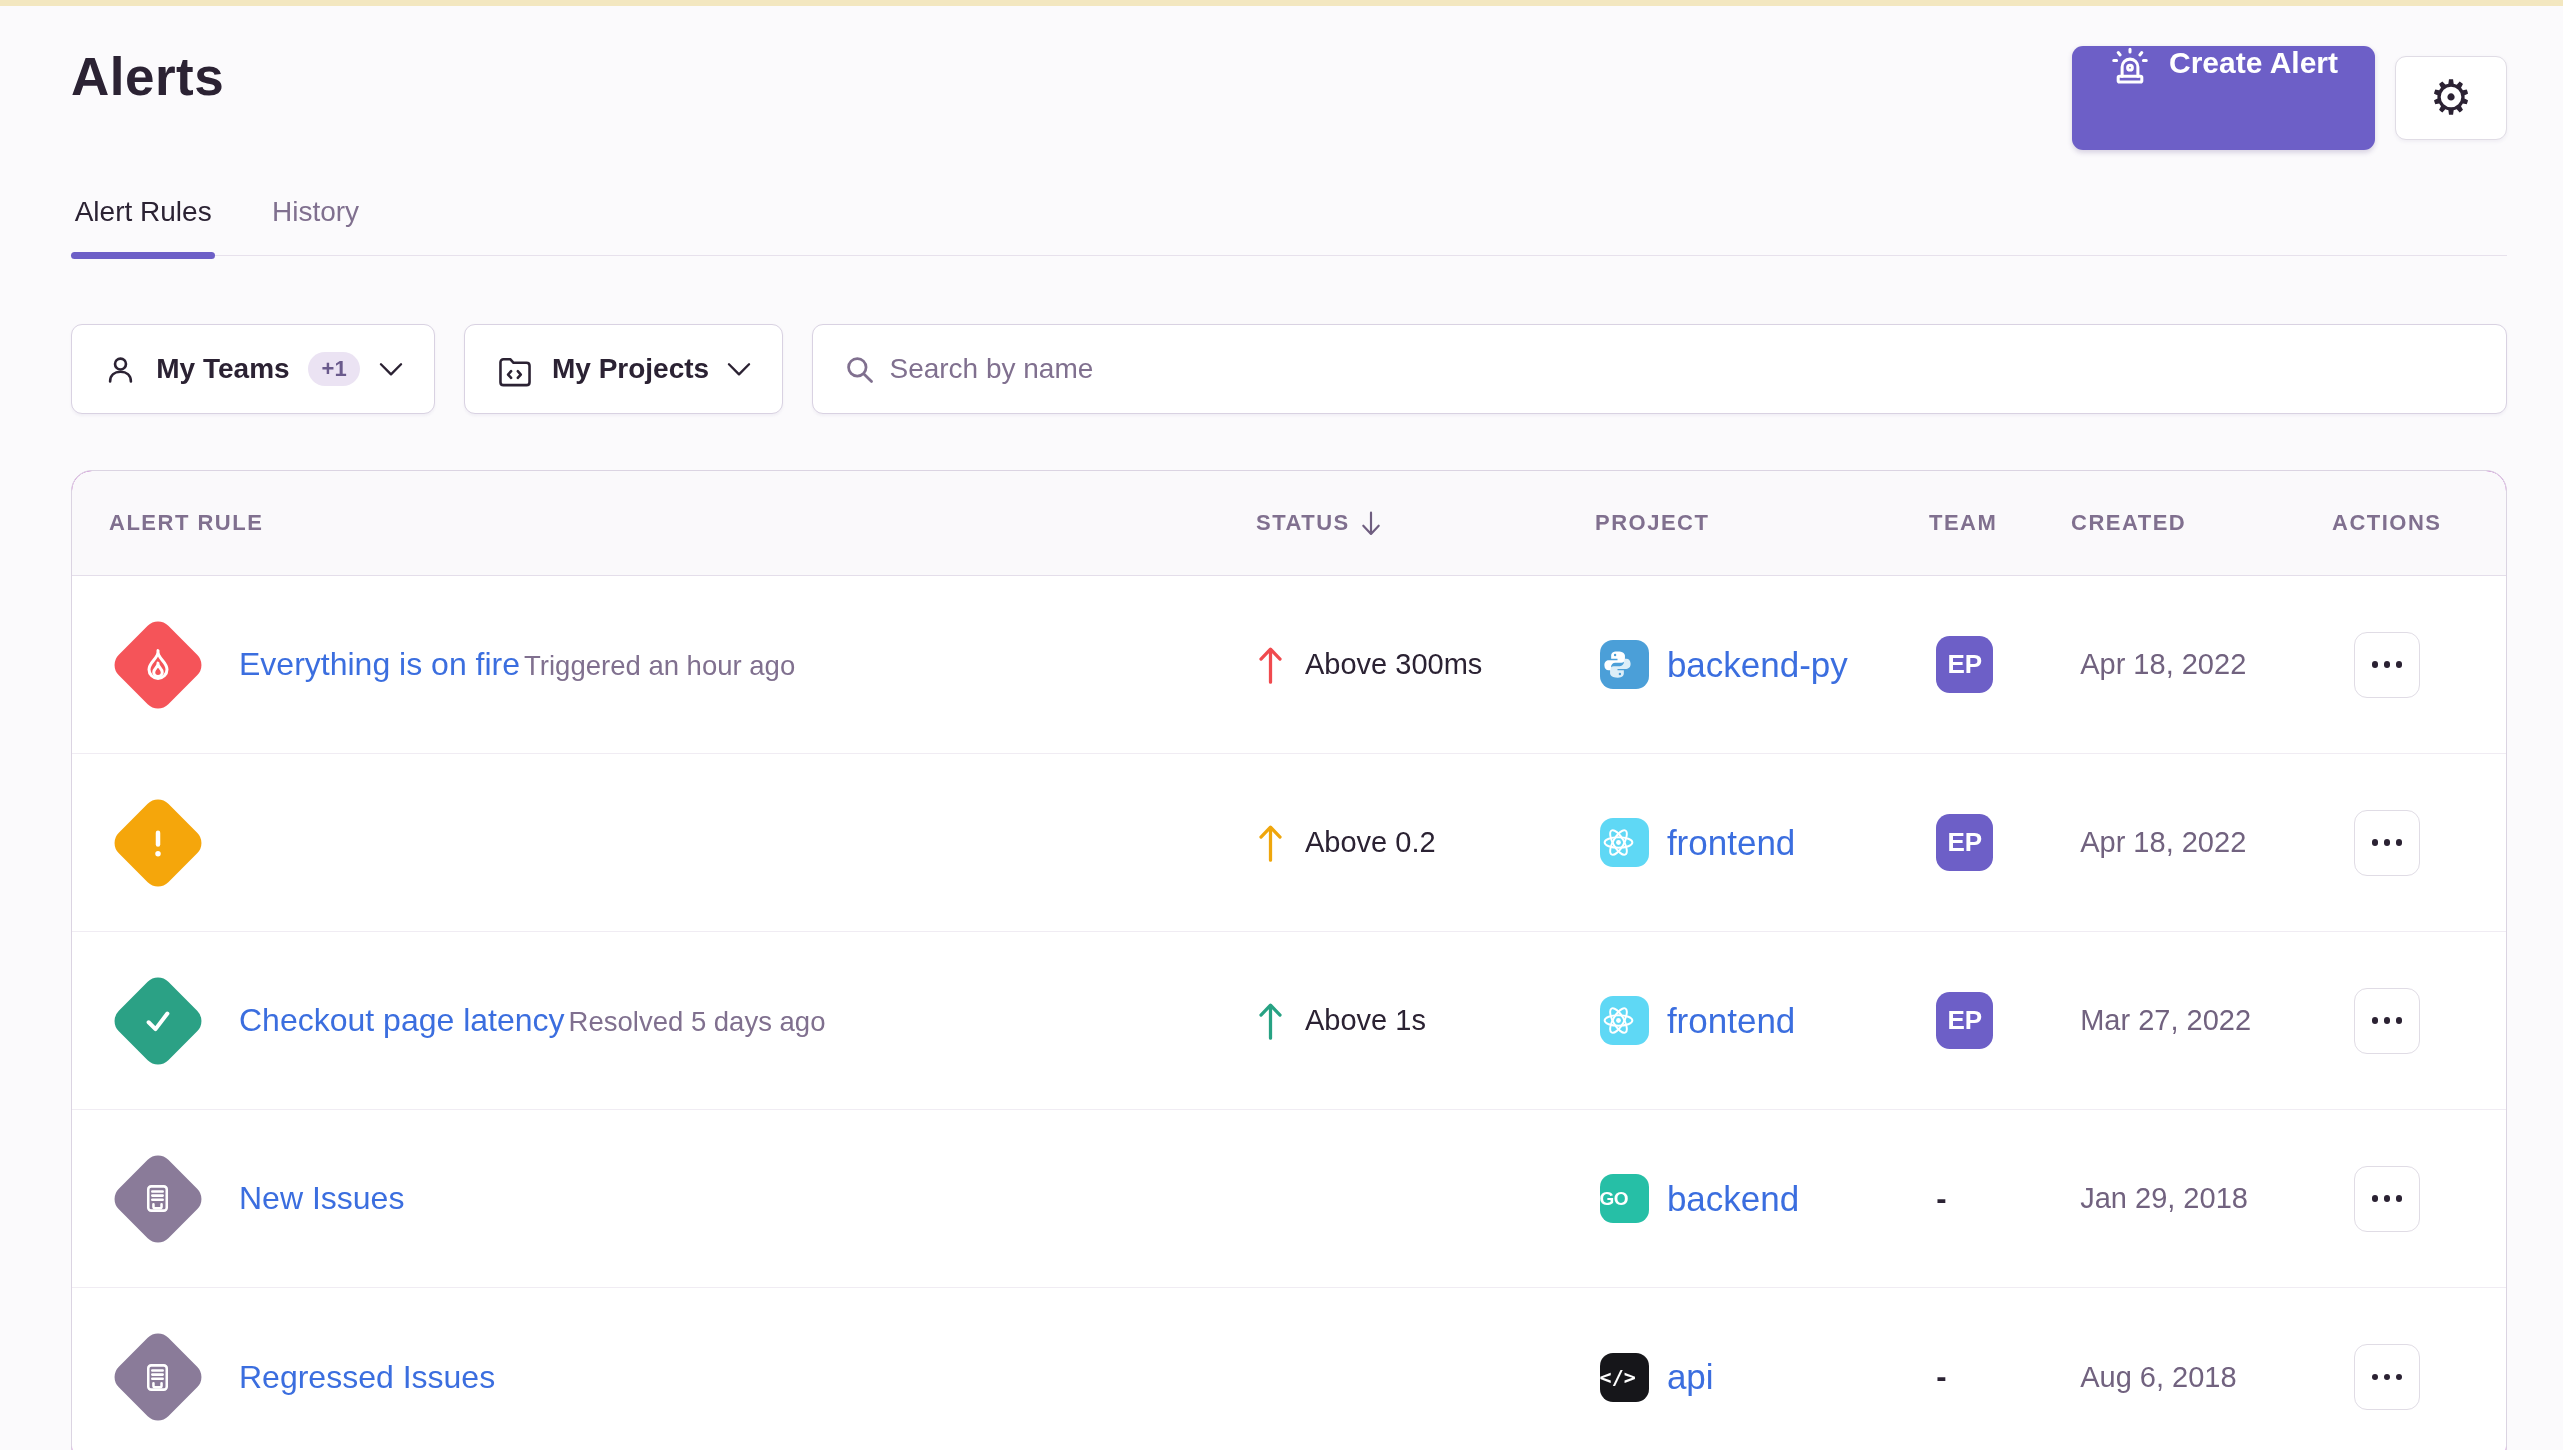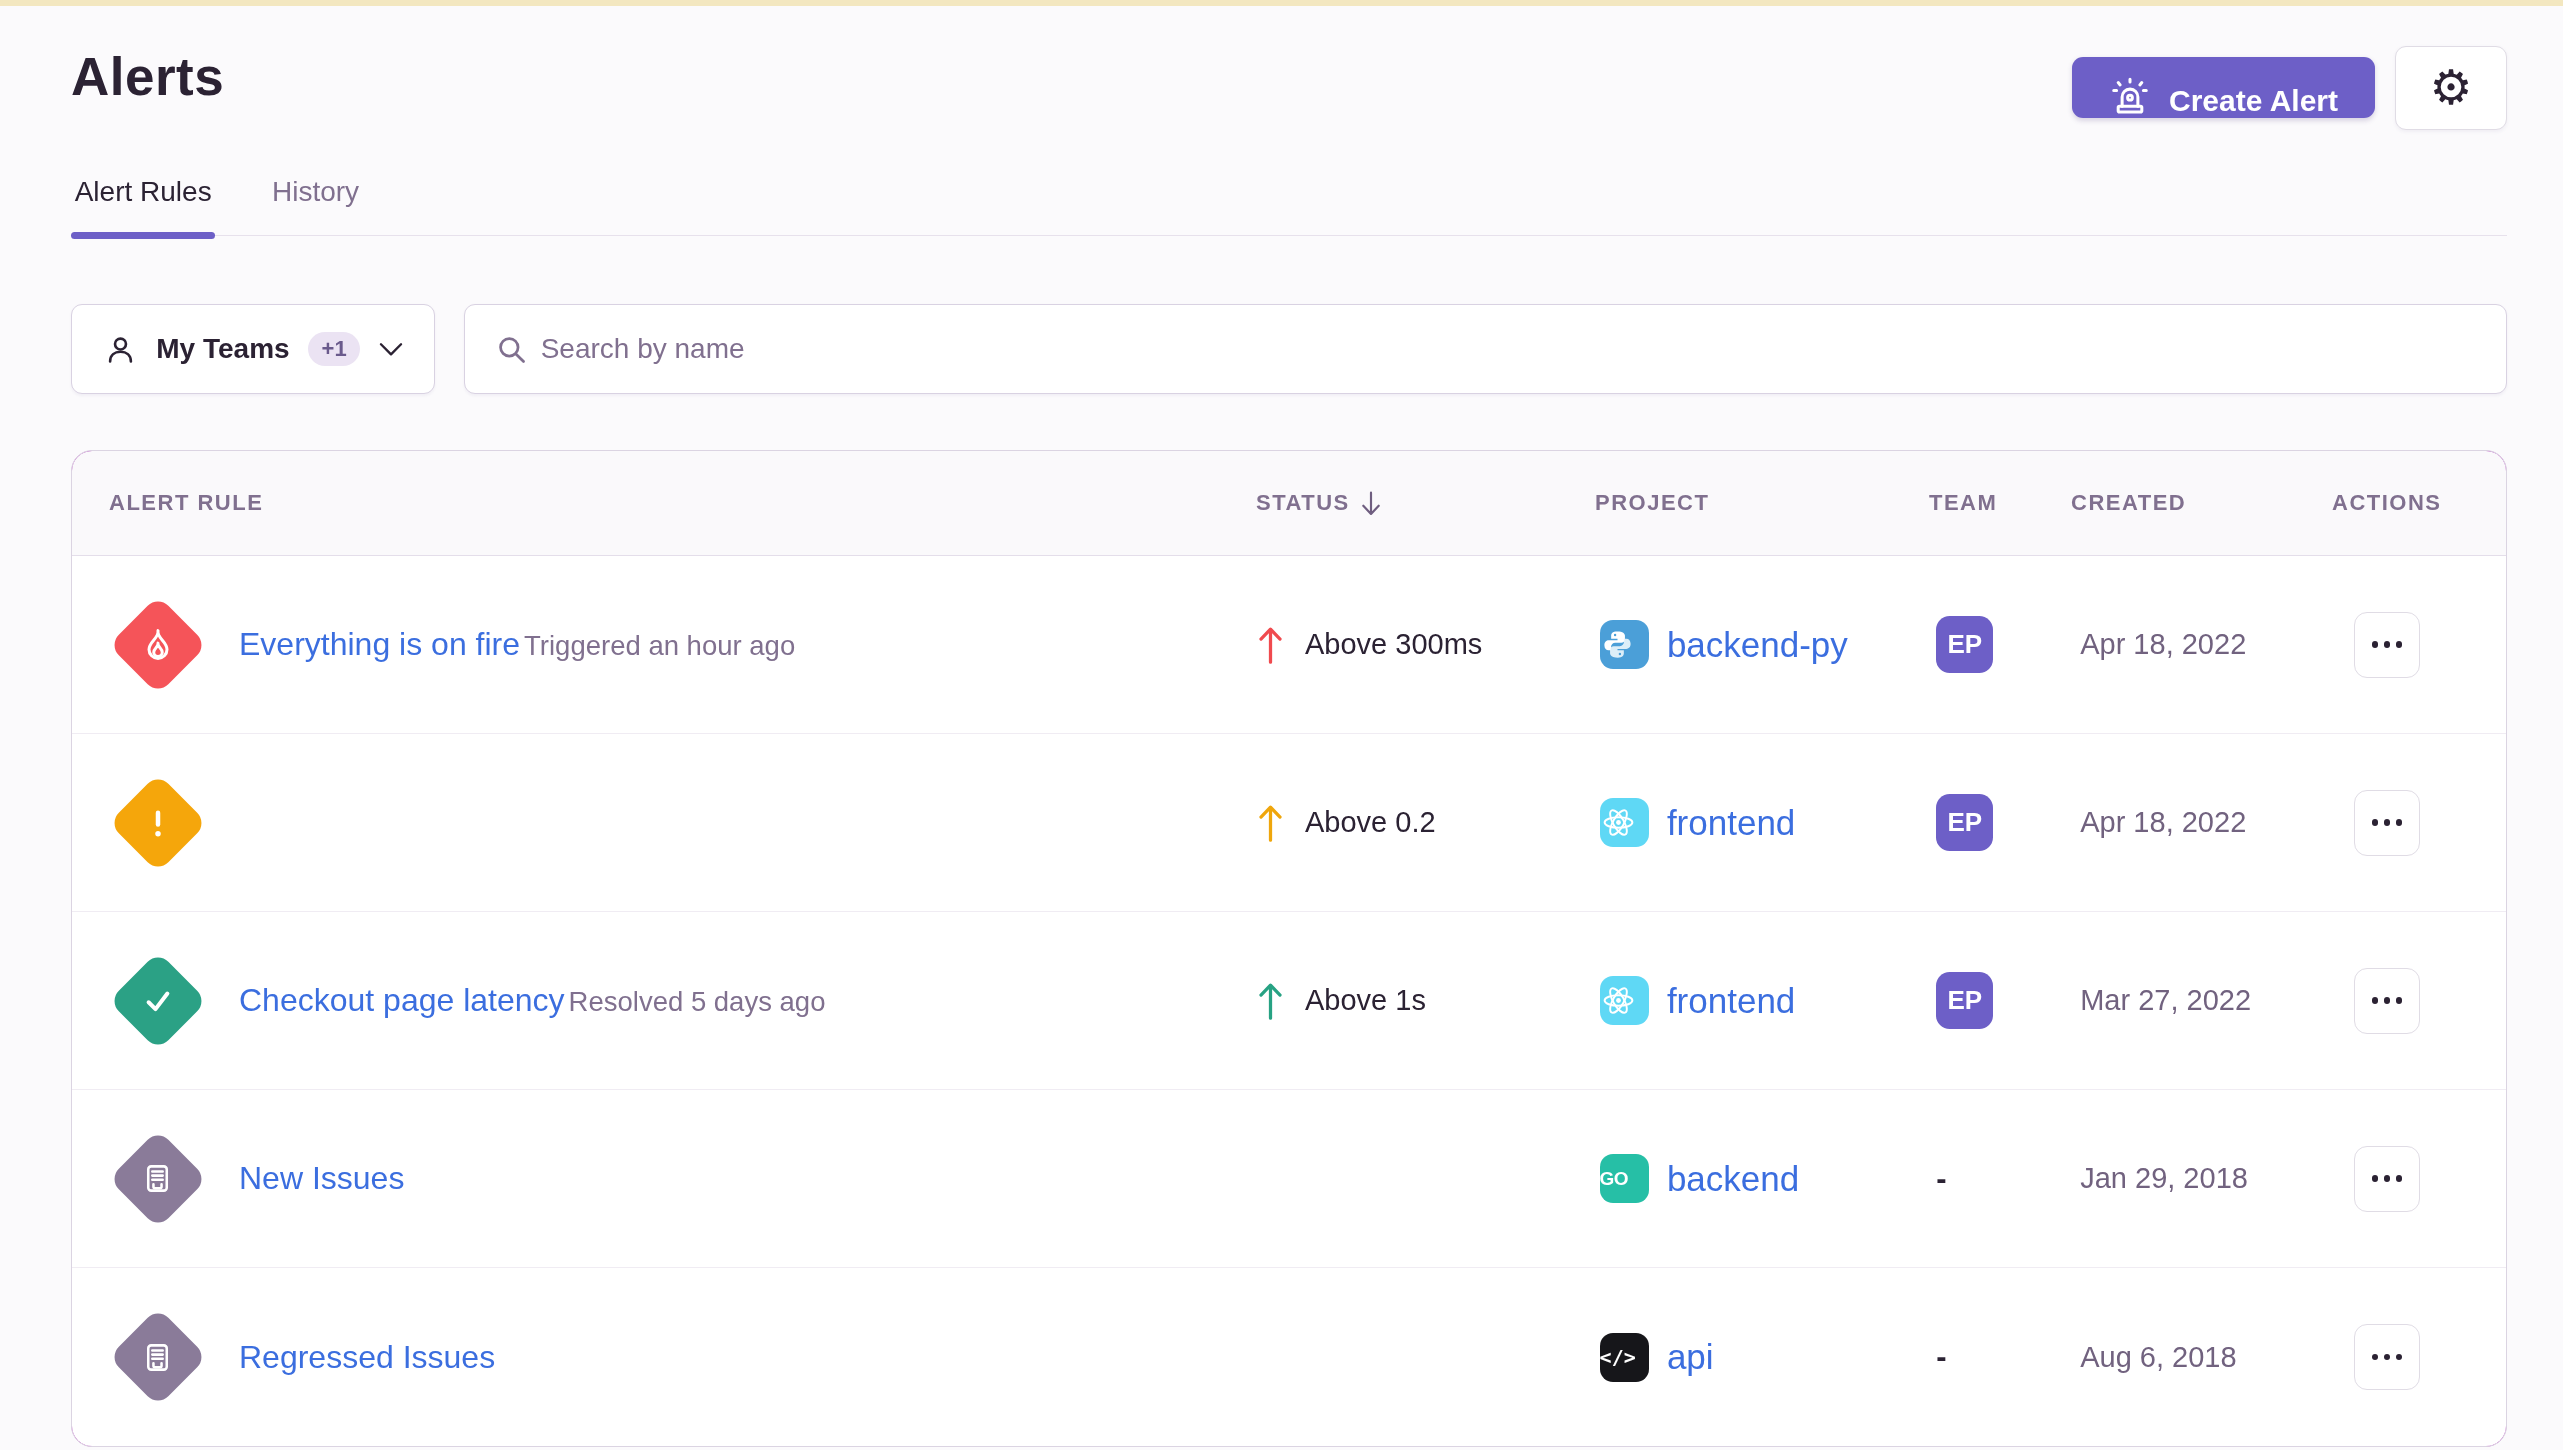--- a/index.html
+++ b/index.html
@@ -9,21 +9,21 @@
     background:#FBFAFC; color:#2B2233; overflow:hidden;
   }
   .top-strip { height:5.5px; width:100%; }
   .content { padding:0 56px 0 71px; }
 
   
   .header-row { display:flex; justify-content:space-between; align-items:flex-start; margin-top:40px; }
   .page-title { font-size:53px; font-weight:700; letter-spacing:0.5px; color:#2B2233; }
   .header-actions { display:flex; gap:20px; align-items:center; }
   .btn-primary {
-    display:flex; align-items:flex-end; gap:18.3px; height:61px; padding:0 37px;
+    display:flex; align-items:flex-start; gap:18.3px; height:104px; padding:0 37px;
     border:none; border-radius:11px; color:#fff; font-size:30px; font-weight:600;
     font-family:inherit; cursor:pointer; box-shadow:0 2.7px 5.5px rgba(64,45,116,.18);
   }
   .btn-icon {
     width:112px; height:84px; background:#fff; border:1.8px solid #E0DCE5; border-radius:11px;
     display:flex; align-items:center; justify-content:center; cursor:pointer;
     box-shadow:0 1.8px 3.7px rgba(64,45,116,.06);
   }
   .gear-glyph { font-size:48px; line-height:1; color:#2B2233; }
 
@@ -146,20 +146,31 @@
       <svg width="35" height="35" viewBox="0 0 32 32" fill="none" stroke="#2B2233" stroke-width="2.4" stroke-linecap="round" stroke-linejoin="round">
         <circle cx="16" cy="11" r="5"></circle>
         <path d="M6.5 27c0-6 4.2-9 9.5-9s9.5 3 9.5 9"></path>
       </svg>
       <span>My Teams</span>
       <span class="count-pill">+1</span>
       <svg width="24" height="14.6" viewBox="0 0 26 16" fill="none" stroke="#2B2233" stroke-width="2.6" stroke-linecap="round" stroke-linejoin="round">
         <path d="M2 2.5 13 13.5 24 2.5"></path>
       </svg>
     </button>
+    <button class="filter-btn">
+      <svg width="38" height="37" viewBox="0 0 34 32" fill="none" stroke="#2B2233" stroke-width="2.3" stroke-linecap="round" stroke-linejoin="round">
+        <path d="M4 9.5c0-1.6 1.1-2.7 2.7-2.7h6l3 3.2h11.6c1.6 0 2.7 1.1 2.7 2.7v14.6c0 1.6-1.1 2.7-2.7 2.7H6.7C5.1 30 4 28.9 4 27.3z"></path>
+        <path d="M13.5 17.5 10.8 20.5l2.7 3"></path>
+        <path d="M19.5 17.5 22.2 20.5l-2.7 3"></path>
+      </svg>
+      <span>My Projects</span>
+      <svg width="24" height="14.6" viewBox="0 0 26 16" fill="none" stroke="#2B2233" stroke-width="2.6" stroke-linecap="round" stroke-linejoin="round">
+        <path d="M2 2.5 13 13.5 24 2.5"></path>
+      </svg>
+    </button>
     <div class="search-box">
       <svg width="35" height="35" viewBox="0 0 32 32" fill="none" stroke="#80708F" stroke-width="2.5" stroke-linecap="round">
         <circle cx="14" cy="14" r="8"></circle>
         <path d="m20.5 20.5 6.5 6.5"></path>
       </svg>
       <input type="text" placeholder="Search by name" style="">
     </div>
   </div>
 
   <div class="panel">

